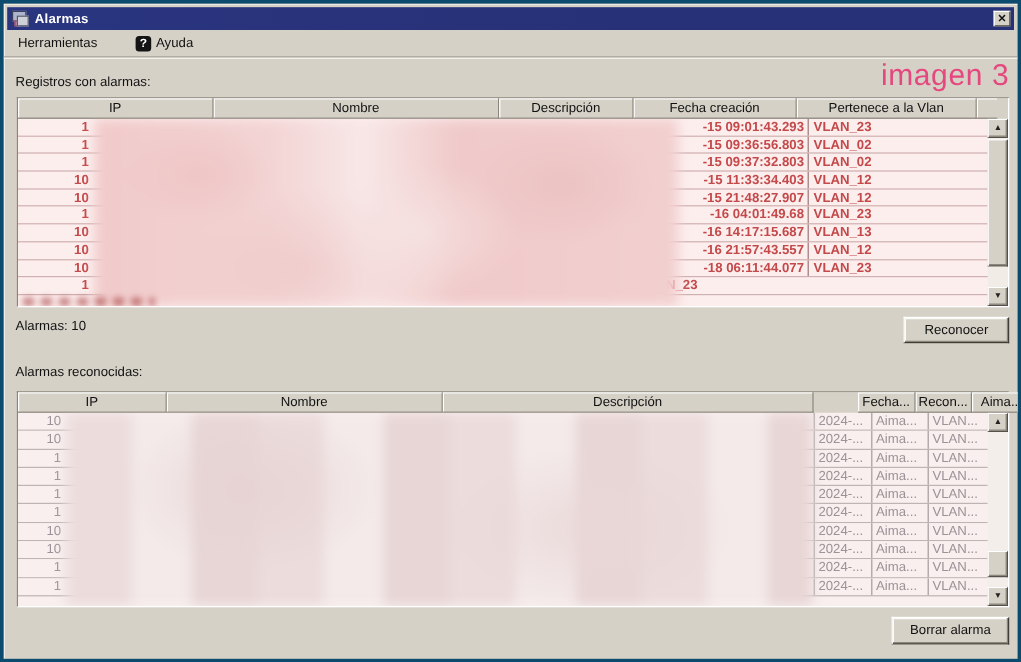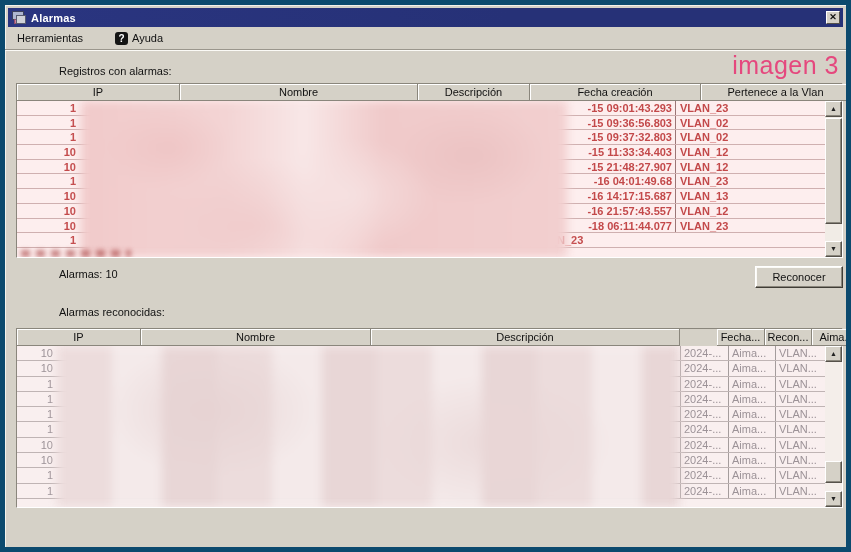--- a/index.html
+++ b/index.html
@@ -1,37 +1,37 @@
 <!DOCTYPE html>
 <html><head>
 <meta charset="utf-8">
 <style>
   html,body{margin:0;padding:0;background:#9a9a9a;}
   *{box-sizing:border-box;font-family:"Liberation Sans",sans-serif;}
   .window{position:relative;width:851px;height:552px;background:#d5d1c7;
-    border:5px solid #0c4a6e;box-shadow:inset 1px 1px 0 #f4f2ec;overflow:hidden;}
+    border:3px solid #0c4a6e;box-shadow:inset 1px 1px 0 #f4f2ec;overflow:hidden;}
   
   .titlebar{position:absolute;left:3px;top:3px;right:3px;height:19px;
     background:linear-gradient(90deg,#2a3580,#263177 60%,#263177);
     display:flex;align-items:center;padding:0 3px;}
   .title-text{color:#fff;font-size:11px;font-weight:bold;margin-left:4px;letter-spacing:.2px;}
   .close-btn{margin-left:auto;width:14px;height:13px;background:#d5d1c7;
     border:1px solid;border-color:#fff #55514a #55514a #fff;
     font-size:9px;line-height:11px;text-align:center;font-weight:bold;color:#111;cursor:default;}
   .app-icon{width:16px;height:14px;position:relative;flex:none;}
   .app-icon .w1{position:absolute;left:1px;top:0;width:12px;height:9px;background:#aeb6cf;border:1px solid #3c415c;}
   .app-icon .w2{position:absolute;left:5px;top:4px;width:10px;height:9px;background:#cfd1d8;border:1px solid #565a6e;}
   .app-icon .pink{position:absolute;left:3px;top:8px;width:5px;height:5px;background:#c97f9d;border:1px solid #8e4e6c;}
   
   .menubar{position:absolute;left:4px;top:23px;right:4px;height:20px;display:flex;align-items:center;gap:26px;padding-left:5px;font-size:11px;color:#111;}
   .menu-item{display:flex;align-items:center;gap:4px;padding:2px 3px;}
   .help-icon{width:13px;height:13px;background:#141414;color:#fff;border-radius:3px;font-size:10px;font-weight:bold;line-height:13px;text-align:center;}
   .menu-divider{position:absolute;left:0;right:0;top:44px;height:2px;border-top:1px solid #9a968c;border-bottom:1px solid #fbfaf6;}
   
-  .sec-label{position:absolute;font-size:11px;color:#111;margin-left:44px;}
+  .sec-label{position:absolute;font-size:11px;color:#111;}
   .watermark{position:absolute;right:7px;top:46px;font-size:25px;color:#e5487e;letter-spacing:.5px;}
   
   .tbl{position:absolute;left:11px;width:827px;background:#fdeeee;
     border:1px solid;border-color:#8a867c #fff #fff #8a867c;}
   .tbl-header{display:flex;height:17px;background:#d5d1c7;}
   .th{height:17px;line-height:16px;font-size:11px;text-align:center;color:#111;background:#d5d1c7;
     border-right:1px solid #8a867c;border-bottom:1px solid #8a867c;box-shadow:inset 1px 1px 0 #fff;
     overflow:hidden;white-space:nowrap;flex:none;}
   .tbl-body{position:relative;overflow:hidden;}
   
@@ -105,21 +105,21 @@
   <div class="menu-divider"></div>
 
   <div class="sec-label" style="left:10px;top:60px;">Registros con alarmas:</div>
   <div class="watermark">imagen 3</div>
 
   <div class="tbl" style="top:78px;height:175px;">
     <div class="tbl-header">
       <div class="th" style="width:163px;">IP</div>
       <div class="th" style="width:238px;">Nombre</div>
       <div class="th" style="width:112px;">Descripción</div>
-      <div class="th" style="width:171px;">Fecha creación</div>
+      <div class="th" style="width:136px;">Fecha creación</div>
       <div class="th" style="width:150px;">Pertenece a la Vlan</div>
       <div class="th" style="width:17px;border-right:none;"></div>
     </div>
     <div class="tbl-body" style="height:156px;">
       <div class="t1row">
         <div class="c c-ip1"><span class="ipbox1">1</span></div>
         <div class="c c-nom1"></div>
         <div class="c c-des1"></div>
         <div class="c c-fec1">-15 09:01:43.293</div>
         <div class="c c-vla1">VLAN_23</div>
@@ -296,14 +296,15 @@
       <div class="blob blob2"></div>
 
       <div class="sb sb2" style="top:0;height:161px;">
         <div class="sb-btn" style="top:0;">▲</div>
         <div class="sb-thumb" style="top:115px;height:22px;"></div>
         <div class="sb-btn" style="bottom:0;">▼</div>
       </div>
     </div>
   </div>
 
+  <div class="btn" style="left:740px;top:511px;width:98px;height:23px;line-height:21px;">Borrar alarma</div>
 
 </div>
 
 </body></html>

